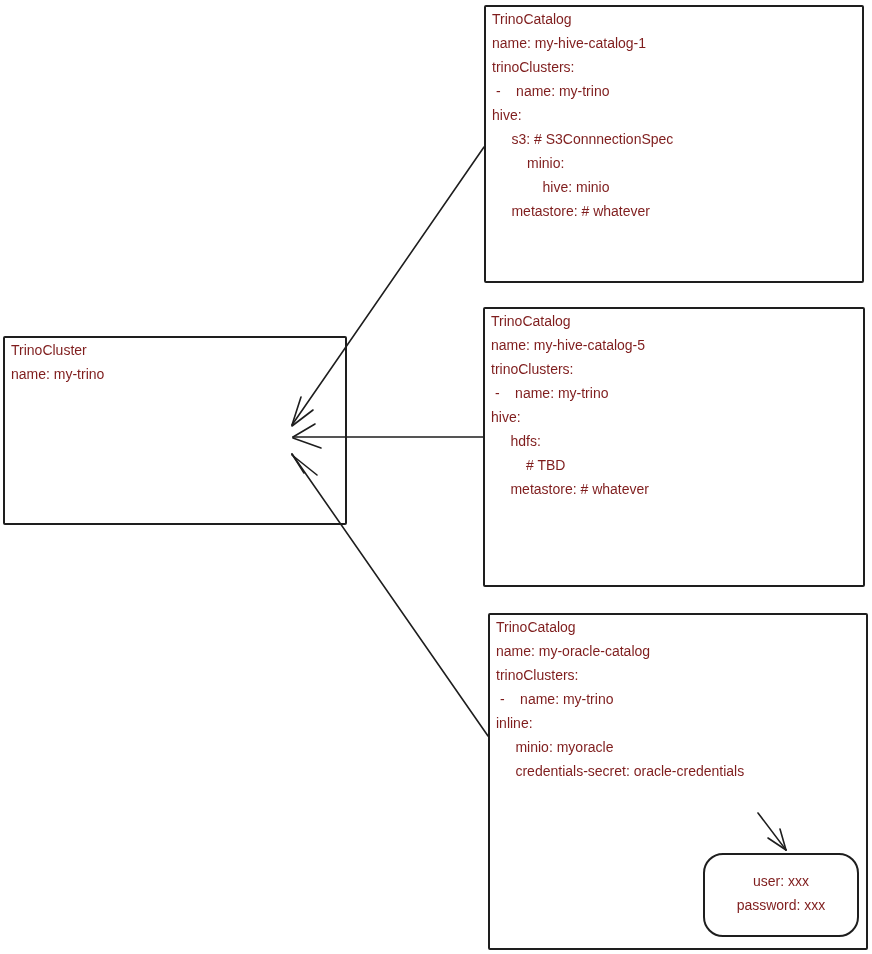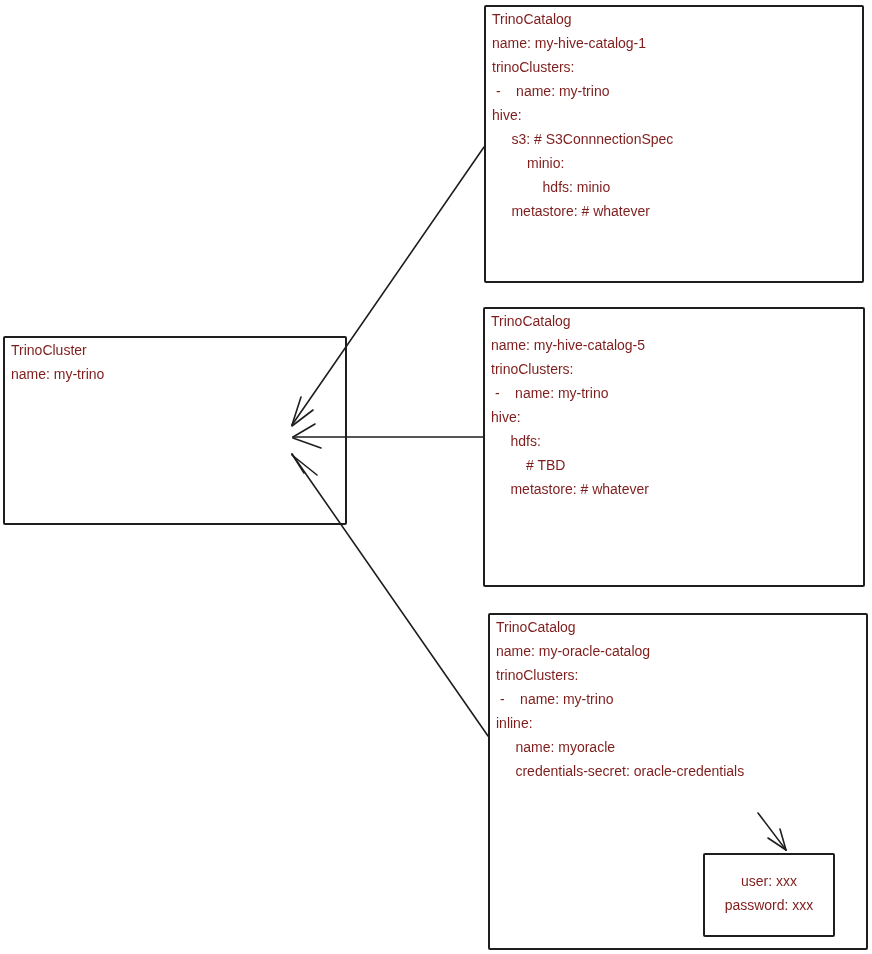--- a/index.html
+++ b/index.html
@@ -23,21 +23,21 @@
     font-size: 14px;
     line-height: 24px;
     color: #7f1d1d;
   }
   .text-line { white-space: pre; }
   .center-text { text-align: center; padding-top: 14px; }
   #cluster-box   { left: 3px;   top: 336px; width: 344px; height: 189px; }
   #catalog-box-1 { left: 484px; top: 5px;   width: 380px; height: 278px; }
   #catalog-box-2 { left: 483px; top: 307px; width: 382px; height: 280px; }
   #catalog-box-3 { left: 488px; top: 613px; width: 380px; height: 337px; }
-  #secret-box    { left: 703px; top: 853px; width: 132px; height: 84px; }
+  #secret-box    { left: 703px; top: 853px; width: 156px; height: 84px; border-radius: 20px; }
   #connector-layer {
     position: absolute;
     left: 0; top: 0;
     width: 872px; height: 954px;
     pointer-events: none;
     z-index: 5;
   }
 </style>
 </head>
 <body>
@@ -82,21 +82,21 @@
 
   <div class="box" id="catalog-box-1">
     <div class="box-text">
         <div class="text-line">TrinoCatalog</div>
         <div class="text-line">name: my-hive-catalog-1</div>
         <div class="text-line">trinoClusters:</div>
         <div class="text-line"> -    name: my-trino</div>
         <div class="text-line">hive:</div>
         <div class="text-line">     s3: # S3ConnnectionSpec</div>
         <div class="text-line">         minio:</div>
-        <div class="text-line">             hdfs: minio</div>
+        <div class="text-line">             hive: minio</div>
         <div class="text-line">     metastore: # whatever</div>
       </div>
   </div>
 
   <div class="box" id="catalog-box-2">
     <div class="box-text">
         <div class="text-line">TrinoCatalog</div>
         <div class="text-line">name: my-hive-catalog-5</div>
         <div class="text-line">trinoClusters:</div>
         <div class="text-line"> -    name: my-trino</div>
@@ -107,21 +107,21 @@
       </div>
   </div>
 
   <div class="box" id="catalog-box-3">
     <div class="box-text">
         <div class="text-line">TrinoCatalog</div>
         <div class="text-line">name: my-oracle-catalog</div>
         <div class="text-line">trinoClusters:</div>
         <div class="text-line"> -    name: my-trino</div>
         <div class="text-line">inline:</div>
-        <div class="text-line">     name: myoracle</div>
+        <div class="text-line">     minio: myoracle</div>
         <div class="text-line">     credentials-secret: oracle-credentials</div>
       </div>
   </div>
 
   <div class="box" id="secret-box">
     <div class="box-text center-text">
         <div class="text-line">user: xxx</div>
         <div class="text-line">password: xxx</div>
       </div>
   </div>

